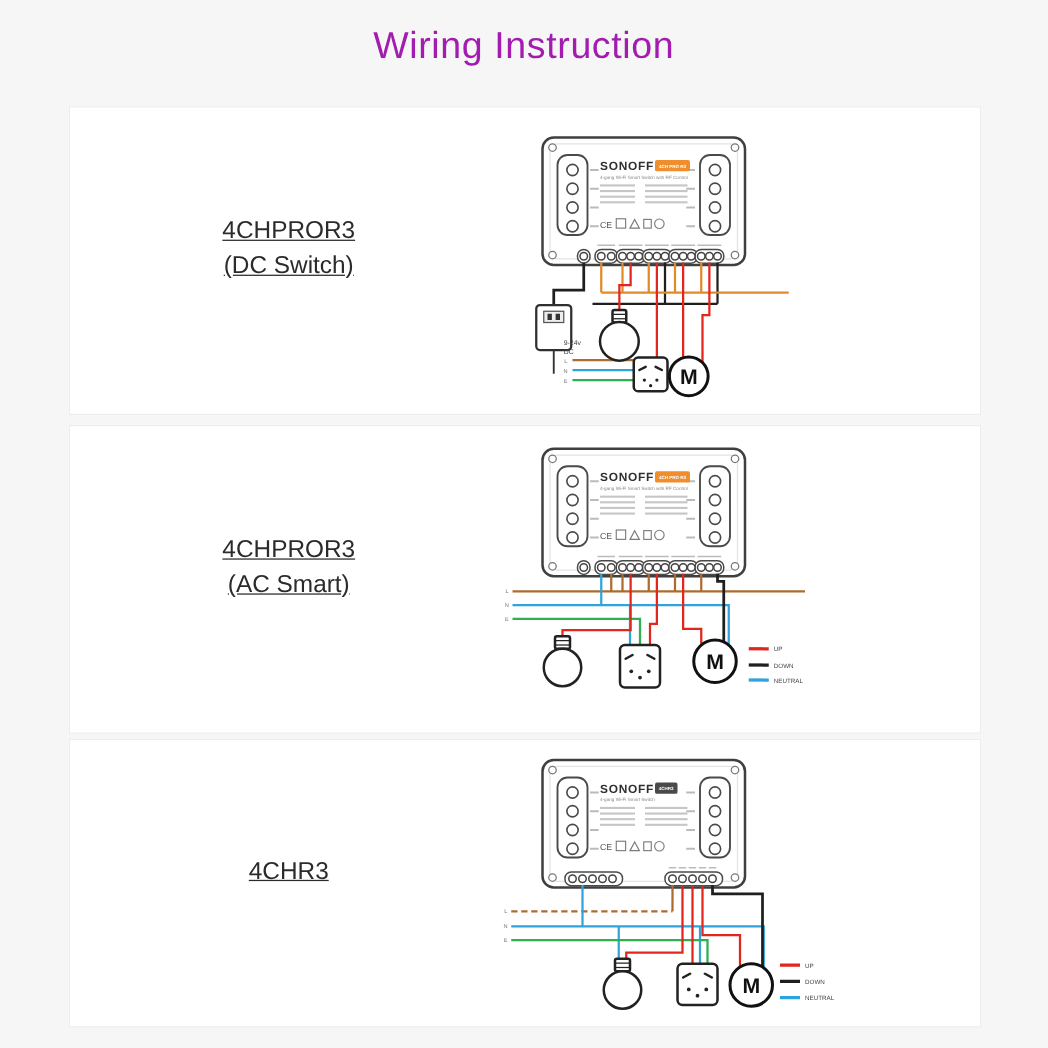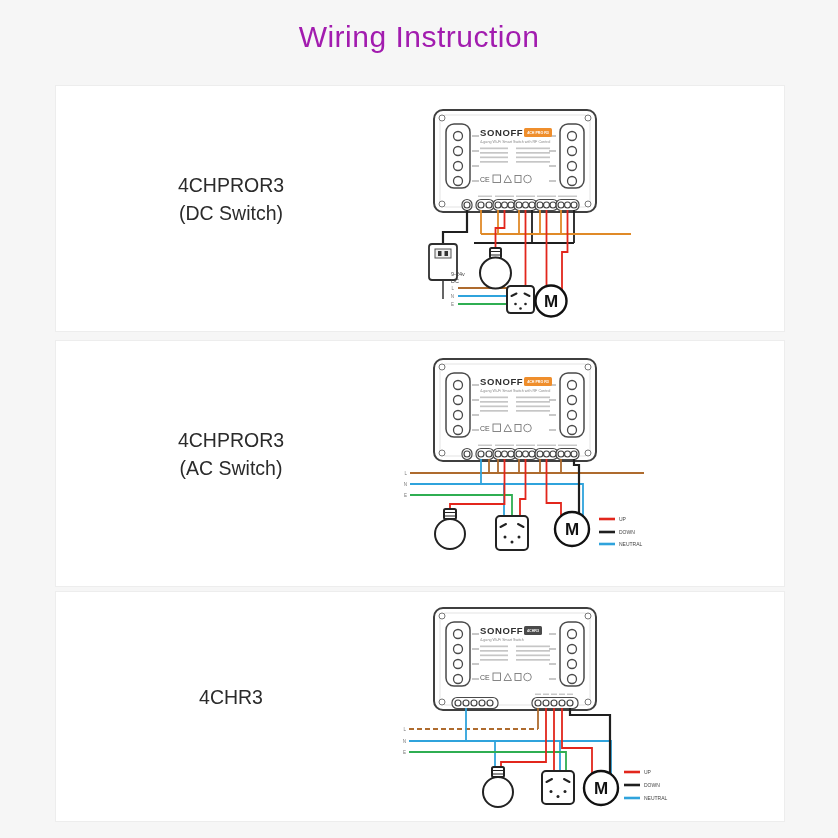--- a/index.html
+++ b/index.html
@@ -2,21 +2,21 @@
 <html><head>
 <meta charset="utf-8">
 <style>
   html,body{margin:0;padding:0;}
   body{width:838px;height:838px;background:#f6f6f6;font-family:"Liberation Sans",sans-serif;position:relative;overflow:hidden;}
   .page-title{position:absolute;top:20px;left:0;width:838px;text-align:center;font-size:30px;color:#a21caf;letter-spacing:.5px;}
   .card{position:absolute;left:55px;width:730px;background:#ffffff;border:1px solid #ededed;box-sizing:border-box;}
   .card1{top:85px;height:247px;}
   .card2{top:340px;height:247px;}
   .card3{top:591px;height:231px;}
-  .model-label{position:absolute;left:40px;top:46%;transform:translateY(-50%);width:270px;text-align:center;font-size:19.5px;color:#2b2b2b;line-height:1.45;}
+  .model-label{position:absolute;left:40px;top:46%;transform:translateY(-50%);width:270px;text-align:center;font-size:19.5px;color:#2b2b2b;line-height:1.45;text-decoration:underline;}
   .diagram{position:absolute;left:340px;}
   .d1{top:16px;} .d2{top:10px;} .d3{top:10px;}
   svg{font-family:"Liberation Sans",sans-serif;}
   svg text{fill:#333;}
   .wire{fill:none;stroke-width:1.8;}
   .wire-thick{fill:none;stroke-width:2.2;}
   .shell{fill:#fff;stroke:#3f3f3f;stroke-width:2;}
   .inner{fill:none;stroke:#e3e3e3;stroke-width:1;}
   .wing{fill:#fff;stroke:#4a4a4a;stroke-width:1.5;}
   .btn{fill:#fff;stroke:#4a4a4a;stroke-width:1.3;}
@@ -187,21 +187,21 @@
     <g>
       <circle cx="155" cy="199" r="15.5" fill="#fff" stroke="#111" stroke-width="2.4"></circle>
       <text class="t-motor" x="155" y="205">M</text>
     </g>
   </svg>
 </div>
 
 <div class="card card2">
   <div class="model-label">
     <div>4CHPROR3</div>
-    <div>(AC Switch)</div>
+    <div>(AC Smart)</div>
   </div>
   <svg class="diagram d2" width="310" height="225" viewBox="0 0 310 225">
     <g>
       <rect class="shell" x="38" y="8" width="162" height="102" rx="9"></rect>
       <rect class="inner" x="44" y="13" width="150" height="92" rx="6"></rect>
       <g>
         <circle class="screw" cx="46" cy="16" r="3"></circle>
           <circle class="screw" cx="192" cy="16" r="3"></circle>
         <circle class="screw" cx="46" cy="102" r="3"></circle>
           <circle class="screw" cx="192" cy="102" r="3"></circle>

